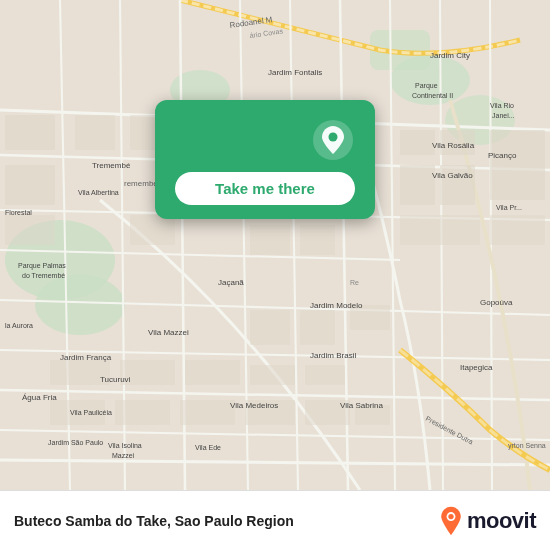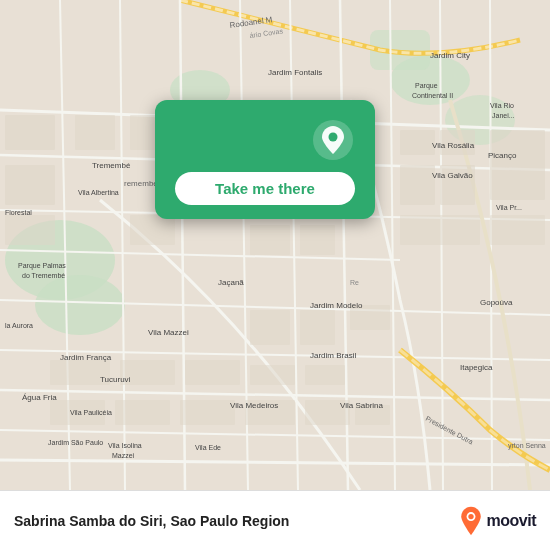--- a/index.html
+++ b/index.html
@@ -94,21 +94,21 @@
       align-items: center;
     }
 
     #moovit-pin {
       width: 28px;
       height: 32px;
       margin-right: 2px;
     }
 
     #moovit-text {
-      font-size: 16px;
+      font-size: 22px;
       font-weight: bold;
       color: #1a1a2e;
       letter-spacing: -0.5px;
     }
 
     #place-name {
       font-size: 14px;
       font-weight: bold;
       color: #222;
       flex: 1;
@@ -276,21 +276,21 @@
 
       <path d="M22 8 C16 8 11 13 11 19 C11 25 22 36 22 36 C22 36 33 25 33 19 C33 13 28 8 22 8Z" fill="white" opacity="0.95"></path>
       <circle cx="22" cy="19" r="4.5" fill="#2eaa6e"></circle>
     </svg>
     <button id="popup-button">Take me there</button>
   </div>
 
 </div>
 
 <div id="bottom-bar">
-  <span id="place-name">Sabrina Samba do Siri, Sao Paulo Region</span>
+  <span id="place-name">Buteco Samba do Take, Sao Paulo Region</span>
   <div id="moovit-logo">
 
     <svg id="moovit-pin" viewBox="0 0 28 36" xmlns="http://www.w3.org/2000/svg">
       <path d="M14 2 C8 2 3 7 3 13 C3 19 14 34 14 34 C14 34 25 19 25 13 C25 7 20 2 14 2Z" fill="#ff6b35"></path>
       <circle cx="14" cy="13" r="5" fill="white"></circle>
       <circle cx="14" cy="13" r="3" fill="#ff6b35"></circle>
     </svg>
     <span id="moovit-text">moovit</span>
   </div>
 </div>

